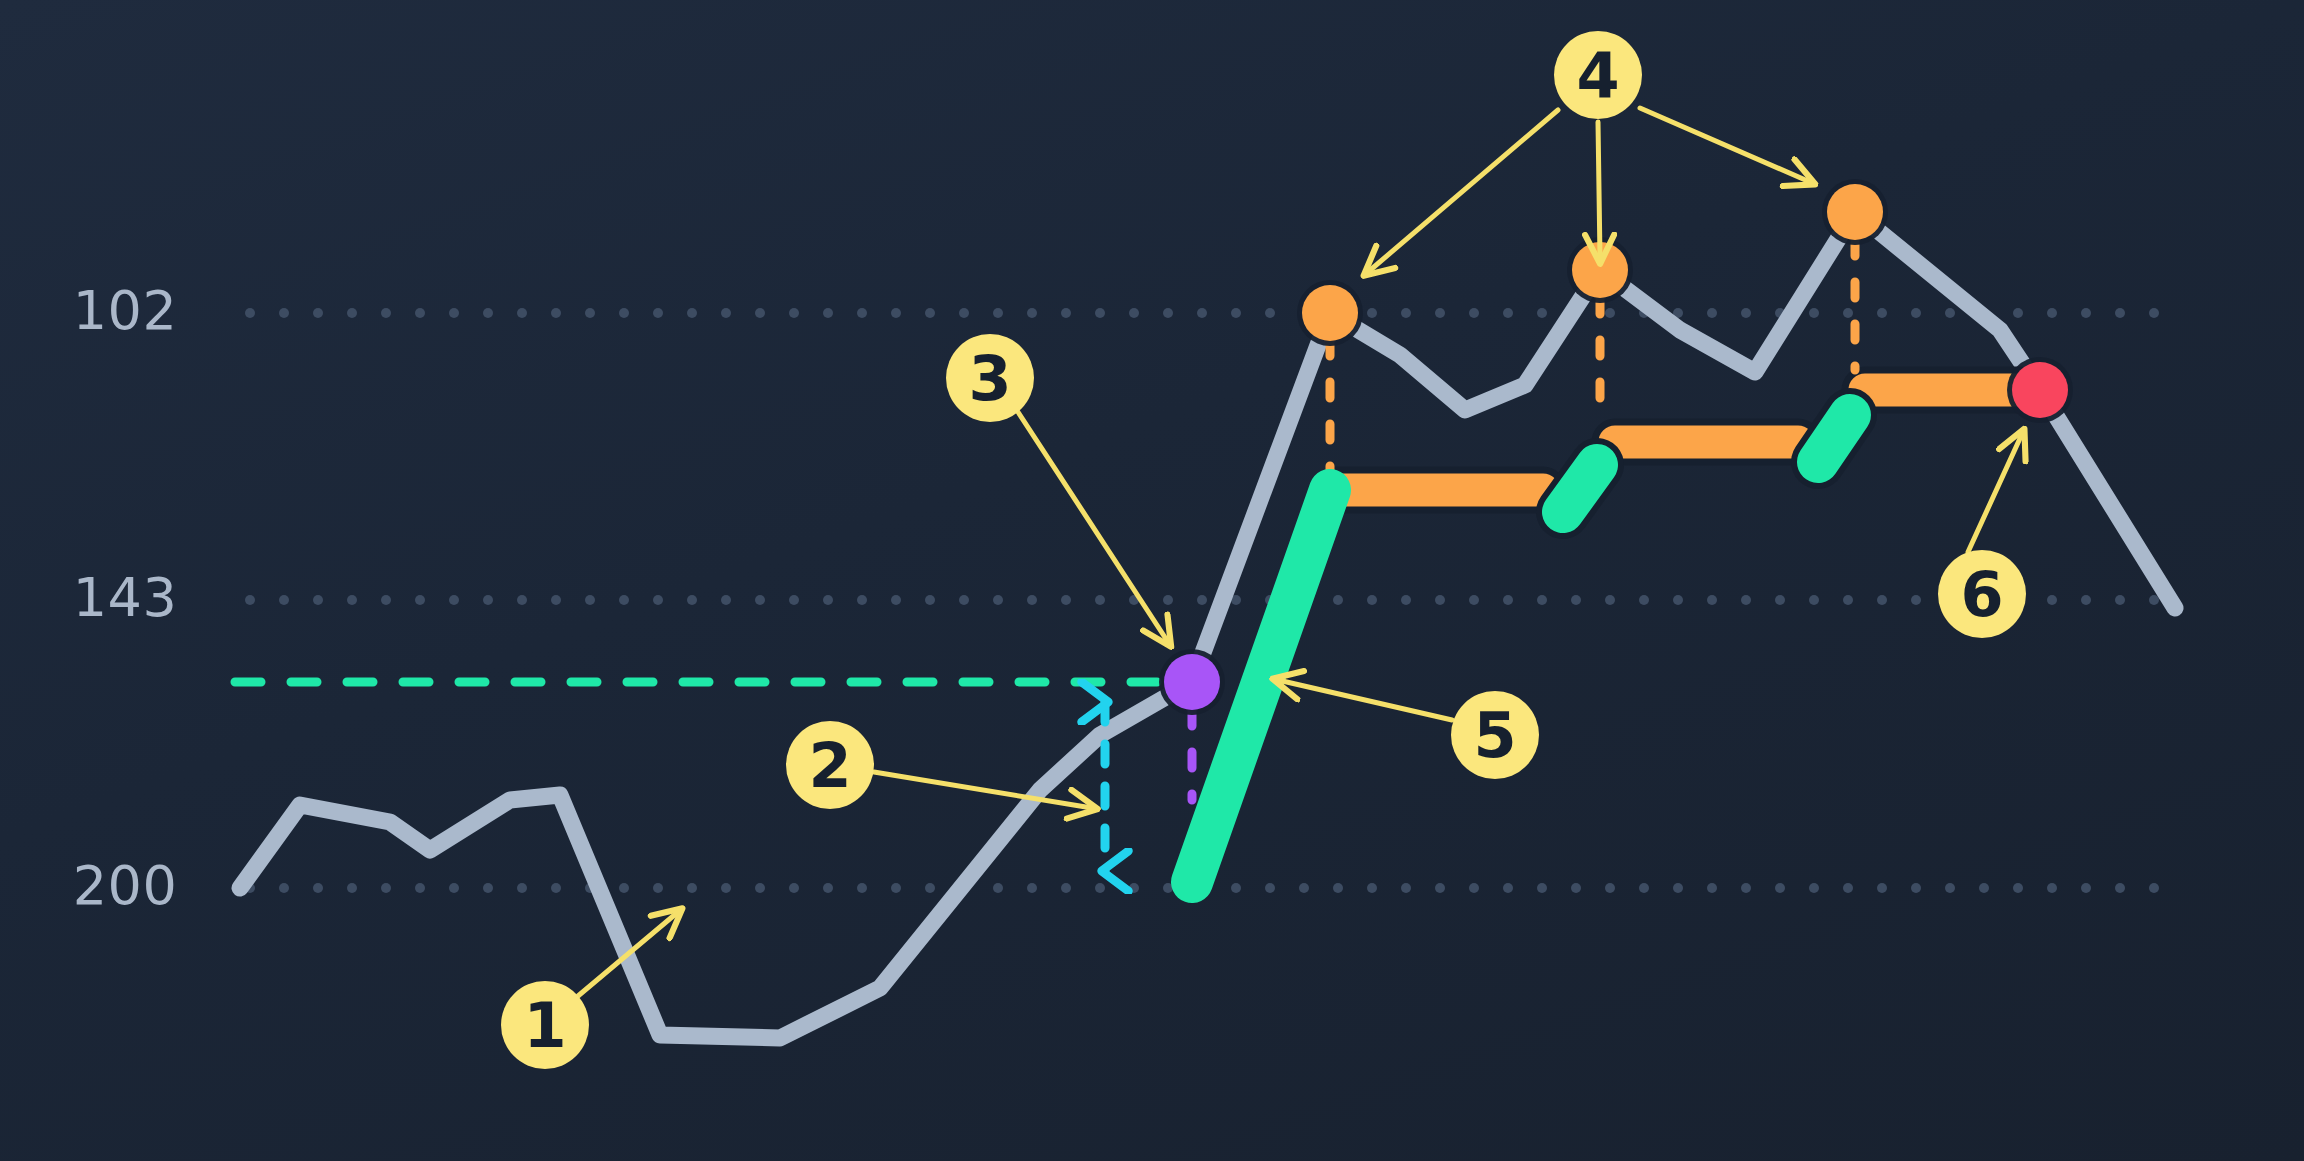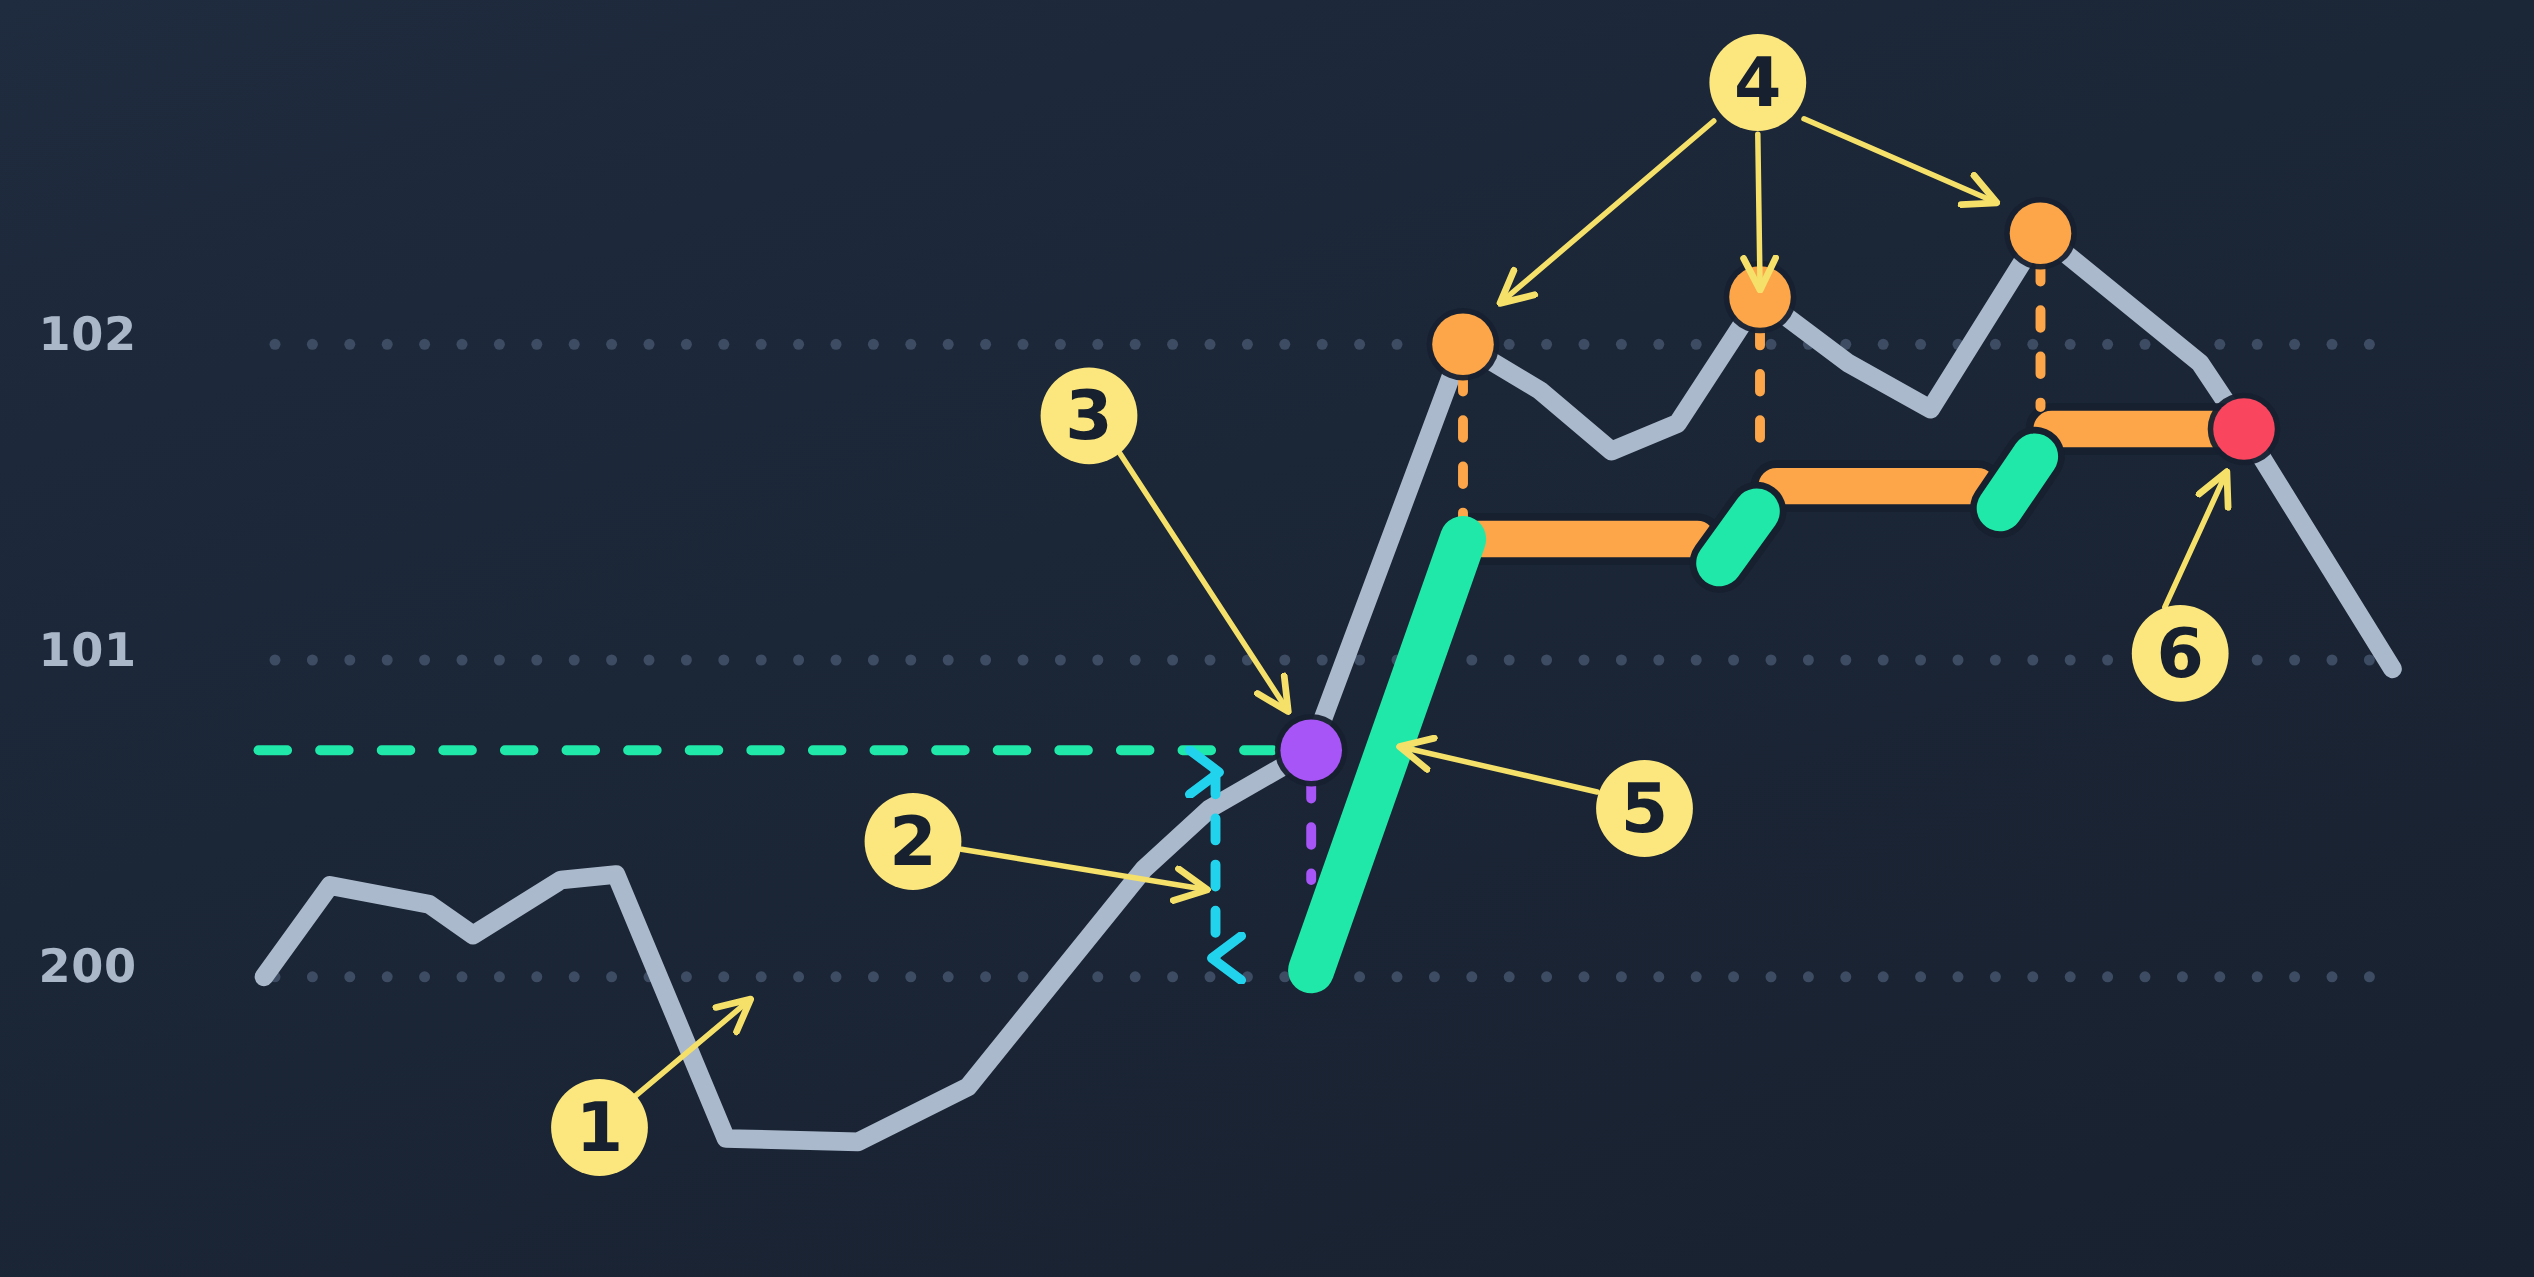--- a/index.html
+++ b/index.html
@@ -1,22 +1,22 @@
 <!DOCTYPE html>
 <html><head>
 <meta charset="utf-8">
 <title>Annotated Price Chart</title>
 <style>
   html,body{margin:0;padding:0;background:#1b2637;}
   body{font-family:"DejaVu Sans","Liberation Sans",sans-serif;}
   #stage{position:relative;width:2304px;height:1161px;overflow:hidden;
          background:linear-gradient(160deg,#1f2b3e 0%,#1b2637 42%,#18212f 100%);}
   #stage svg{position:absolute;left:0;top:0;width:2304px;height:1161px;display:block;}
-  .axis-label{position:absolute;font-size:42px;font-weight:700;color:#aab7c9;
-              letter-spacing:0.5px;text-align:left;width:180px;}
+  .axis-label{position:absolute;font-size:54px;font-weight:400;color:#aab7c9;
+              letter-spacing:0.5px;text-align:center;width:180px;}
   .badge-txt{font-size:62px;font-weight:700;fill:#16202f;
              font-family:"DejaVu Sans","Liberation Sans",sans-serif;}
 </style>
 </head>
 <body>
 
 <div id="stage">
   <svg viewBox="0 0 2304 1161" xmlns="http://www.w3.org/2000/svg">
     <defs>
       <marker id="arrowYellow" viewBox="0 0 12 12" refX="9" refY="6" markerWidth="7" markerHeight="7" orient="auto-start-reverse">
@@ -293,16 +293,16 @@
         </g>
         <g>
           <circle cx="1982" cy="594" r="44" fill="#fbe77d"></circle>
           <text x="1982" y="594" fill="#16202f" text-anchor="middle" dominant-baseline="central" class="badge-txt">6</text>
         </g>
       </g>
   </svg>
 
   <div id="axis-labels">
       <div class="axis-label" style="left: 35px; top: 279px; color: rgb(170, 183, 201);">102</div>
-      <div class="axis-label" style="left: 35px; top: 566px; color: rgb(170, 183, 201);">101</div>
+      <div class="axis-label" style="left: 35px; top: 566px; color: rgb(170, 183, 201);">143</div>
       <div class="axis-label" style="left: 35px; top: 854px; color: rgb(170, 183, 201);">200</div>
     </div>
 </div>
 
 </body></html>

